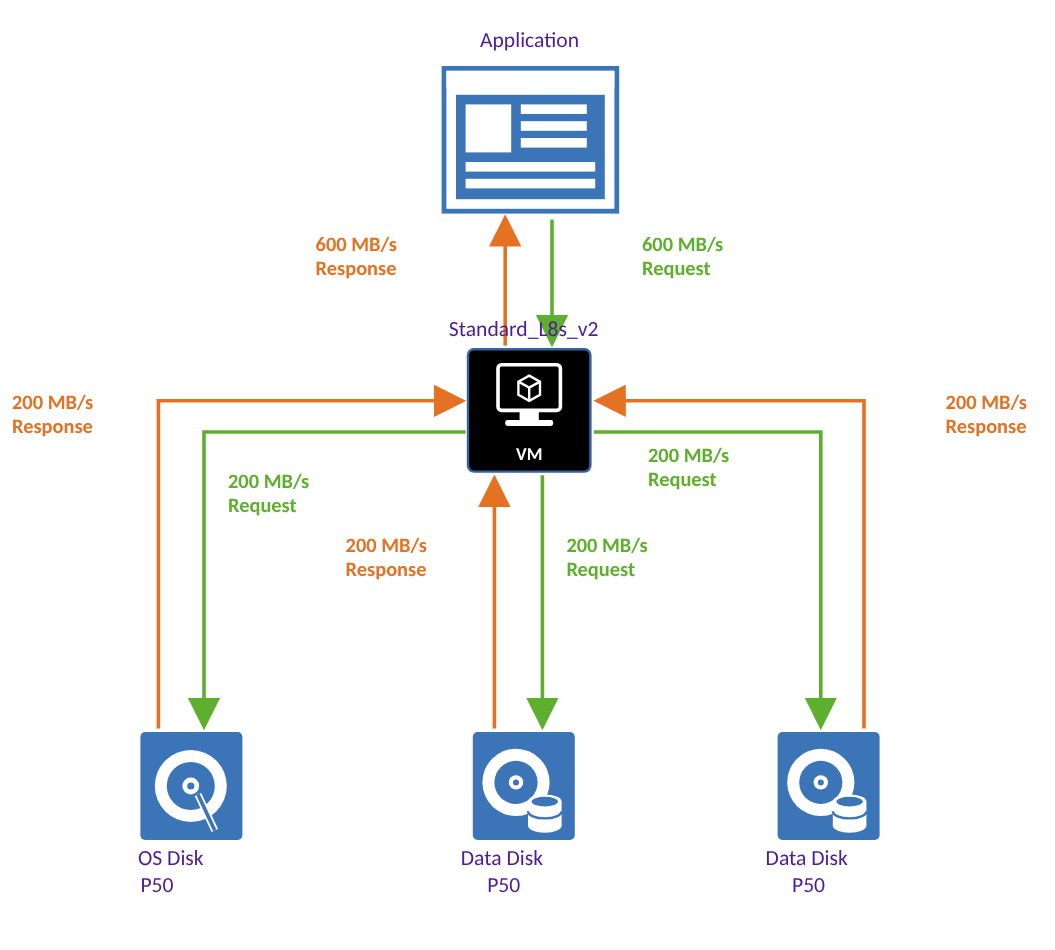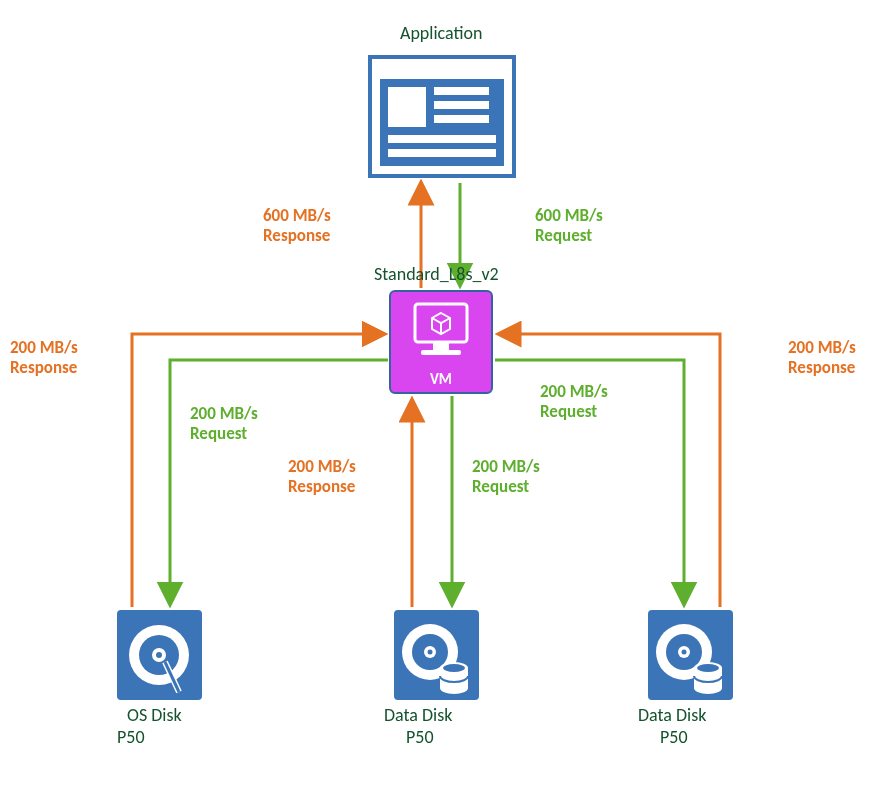--- a/index.html
+++ b/index.html
@@ -21,28 +21,27 @@
     top: 0; left: 0;
     width: 879px; height: 792px;
     pointer-events: none;
   }
   .lbl {
     position: absolute;
     font-size: 17px;
     line-height: 1.15;
     font-weight: 600;
     white-space: pre;
-    margin-top: 12px;
   }
   .green { color: #5FAF2F; }
   .orange { color: #E57123; }
   .node-title {
     position: absolute;
     font-size: 18px;
-    color: #14532d;
+    color: #4c1d95;
     font-weight: 400;
   }
   .app-shell {
     position: absolute;
     left: 368px; top: 55px;
     width: 140px; height: 115px;
     border: 4px solid #3B74B7;
     background: #fff;
   }
   .app-inner {
@@ -59,21 +58,21 @@
   .app-line {
     position: absolute;
     right: 8px;
     height: 8px;
     background: #fff;
   }
   .vm-shell {
     position: absolute;
     left: 389px; top: 290px;
     width: 100px; height: 100px;
-    background: #d946ef;
+    background: #000000;
     border: 2px solid #3563A0;
     border-radius: 6px;
   }
   .vm-inner { position: absolute; inset: 0; }
   .vm-cap {
     position: absolute;
     bottom: 4px; left: 0; right: 0;
     text-align: center;
     color: #fff;
     font-size: 15px;
@@ -154,21 +153,21 @@
   <div class="disk-shell" style="left:117px; top:610px;">
     <svg width="85" height="90" viewBox="0 0 85 90">
       <circle cx="42" cy="45" r="30" fill="#fff"></circle>
       <circle cx="42" cy="45" r="20" fill="#3B74B7"></circle>
       <circle cx="42" cy="45" r="7" fill="#fff"></circle>
       <circle cx="42" cy="45" r="3" fill="#3B74B7"></circle>
       <path d="M62,82 L48,52" stroke="#fff" stroke-width="6"></path>
       <path d="M62,82 L48,52" stroke="#3B74B7" stroke-width="3"></path>
     </svg>
   </div>
-  <div class="node-title" style="left:127px; top:704px;">OS Disk</div>
+  <div class="node-title" style="left:115px; top:704px;">OS Disk</div>
   <div class="node-title" style="left:117px; top:726px;">P50</div>
 
   <div class="disk-shell" style="left:394px; top:610px;">
     <svg width="85" height="90" viewBox="0 0 85 90">
       <circle cx="36" cy="42" r="28" fill="#fff"></circle>
       <circle cx="36" cy="42" r="18" fill="#3B74B7"></circle>
       <circle cx="36" cy="42" r="6" fill="#fff"></circle>
       <circle cx="36" cy="42" r="2.5" fill="#3B74B7"></circle>
       <g>
         <ellipse cx="60" cy="58" rx="14" ry="6" fill="#fff"></ellipse>

